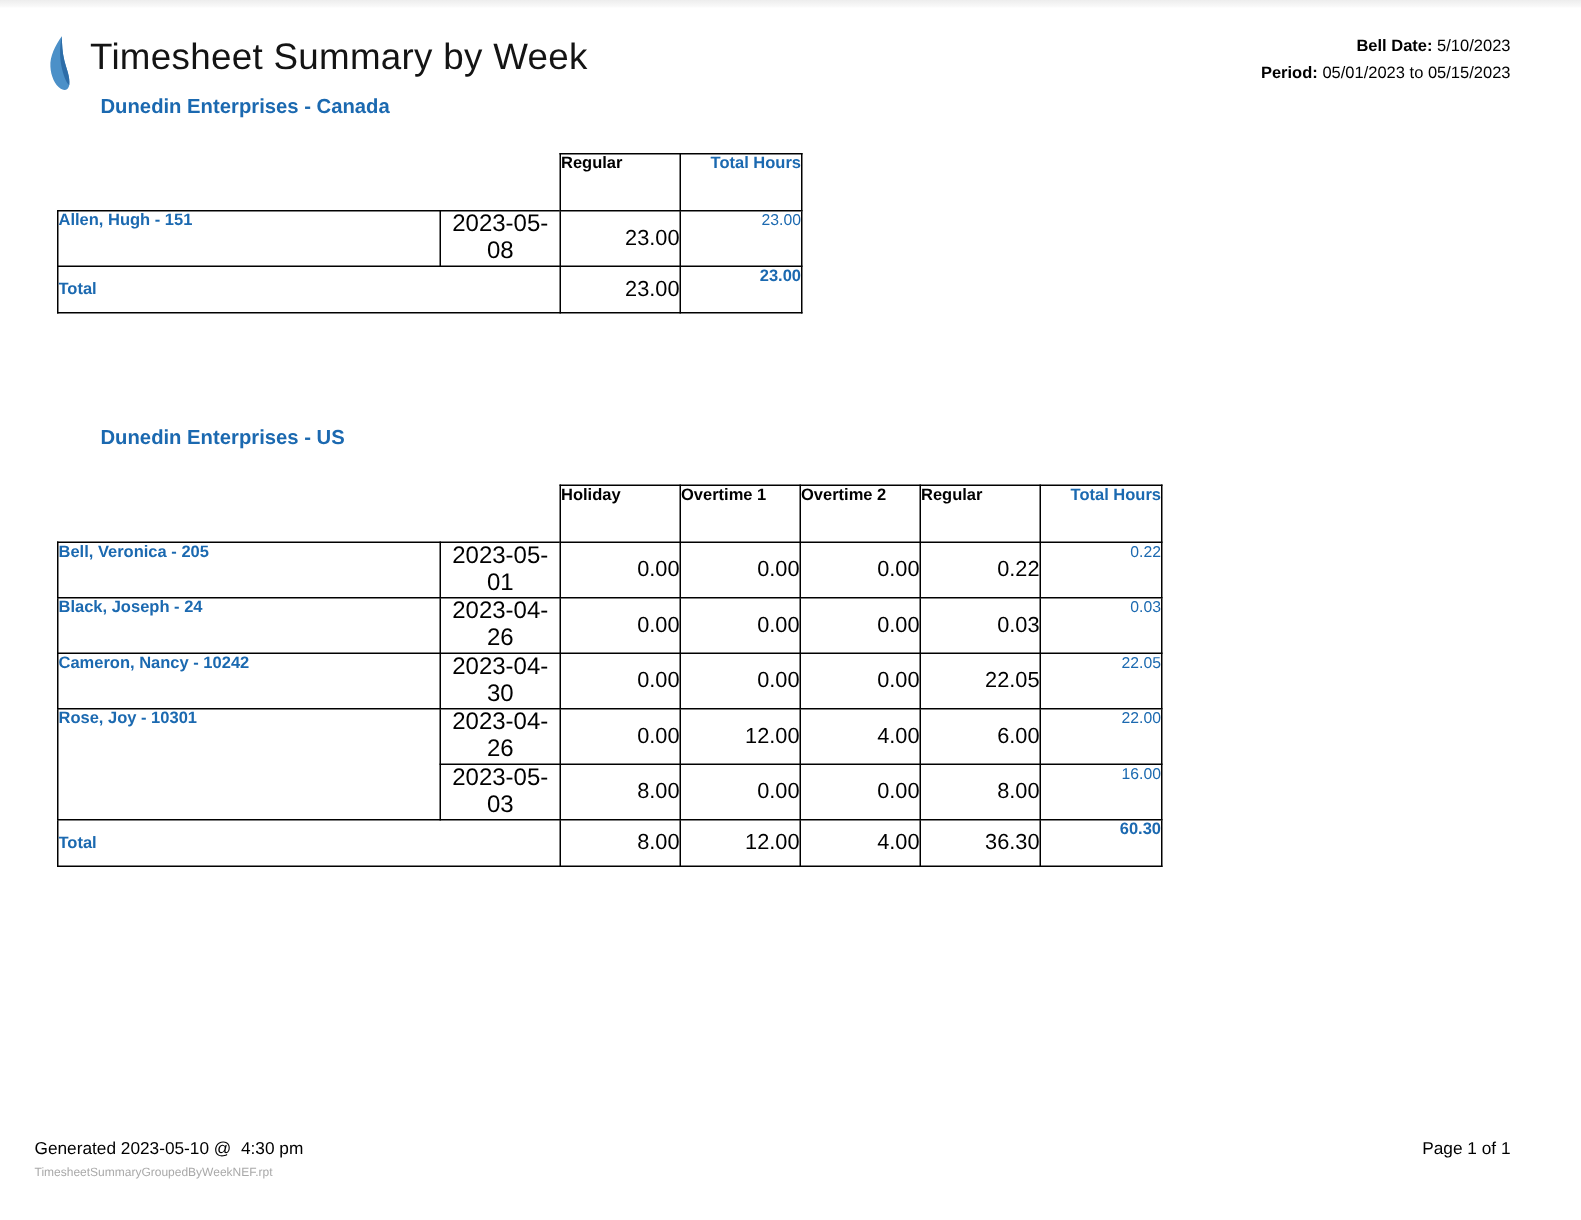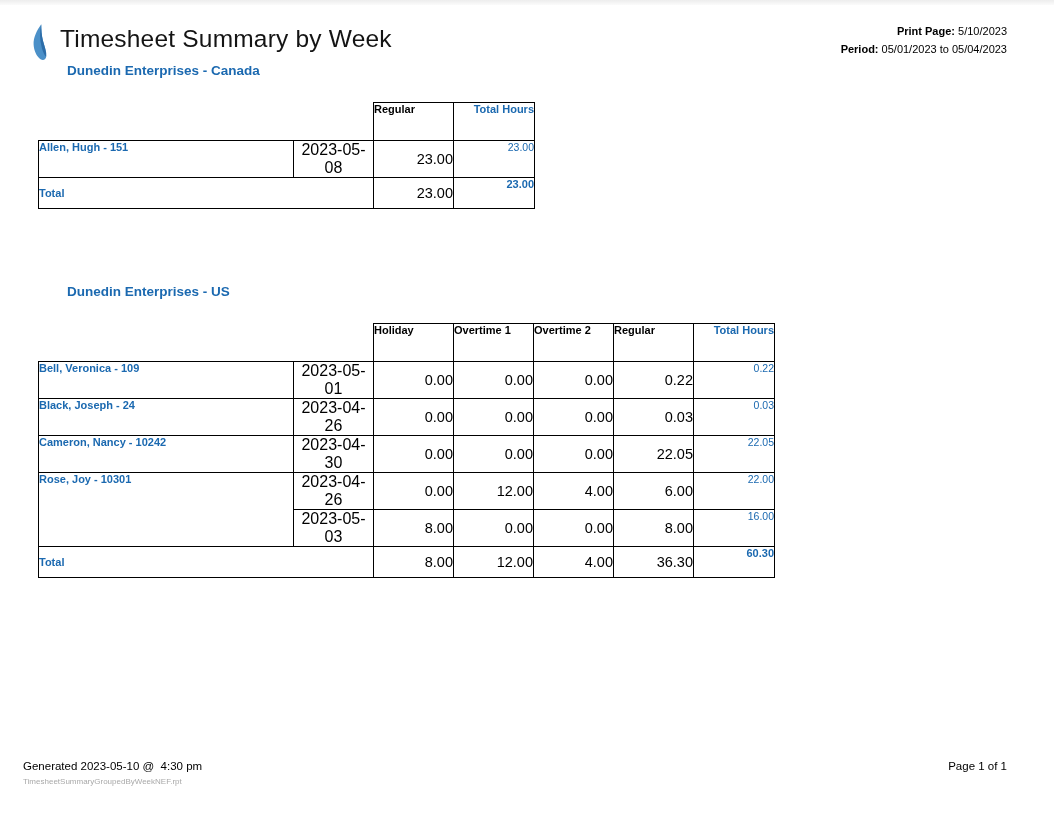--- a/index.html
+++ b/index.html
@@ -51,22 +51,22 @@
   <span class="logo">
     <svg viewBox="0 0 20 38" xmlns="http://www.w3.org/2000/svg">
       <path d="M11.2 1.2 C 6.8 7.5, 3.2 14.5, 3.6 21.5 C 3.9 27.5, 6.5 33.5, 10.5 36.2 C 13.2 37.9, 15.8 36.6, 16.2 33.6 C 16.8 28.6, 14.4 23.2, 12.9 17.4 C 11.6 12.2, 11.3 6.6, 11.2 1.2 Z" fill="#4b90c8"></path>
       <path d="M11.2 1.2 C 9.5 9, 9.8 16.5, 11.5 23.5 C 12.8 28.8, 14.6 32.8, 16.2 33.6 C 16.8 28.6, 14.4 23.2, 12.9 17.4 C 11.6 12.2, 11.3 6.6, 11.2 1.2 Z" fill="#2d6da8"></path>
     </svg>
   </span>
   <h1 class="title">Timesheet Summary by Week</h1>
 </div>
 
 <div class="meta">
-  <div><b>Print Page:</b> <span>5/10/2023</span></div>
-  <div><b>Period:</b> <span>05/01/2023 to 05/04/2023</span></div>
+  <div><b>Bell Date:</b> <span>5/10/2023</span></div>
+  <div><b>Period:</b> <span>05/01/2023 to 05/15/2023</span></div>
 </div>
 
 <div id="sections-root">
     <div class="section" data-section="0">
       <div class="section-title">Dunedin Enterprises - Canada</div>
       <table class="rpt">
         <colgroup>
           <col style="width: 255px;">
           <col style="width: 80px;">
           <col style="width: 80px;">
@@ -107,21 +107,21 @@
         <tbody>
           <tr class="hdr">
             <td class="nb" colspan="2"></td>
             <td class="b hcell">Holiday</td>
             <td class="b hcell">Overtime 1</td>
             <td class="b hcell">Overtime 2</td>
             <td class="b hcell">Regular</td>
             <td class="b hcell th">Total Hours</td>
           </tr>
           <tr class="data">
-            <td class="b name" rowspan="1">Bell, Veronica - 109</td>
+            <td class="b name" rowspan="1">Bell, Veronica - 205</td>
             <td class="b date">2023-05-01</td>
             <td class="b val">0.00</td>
             <td class="b val">0.00</td>
             <td class="b val">0.00</td>
             <td class="b val">0.22</td>
             <td class="b tval">0.22</td>
           </tr>
           <tr class="data">
             <td class="b name" rowspan="1">Black, Joseph - 24</td>
             <td class="b date">2023-04-26</td>

